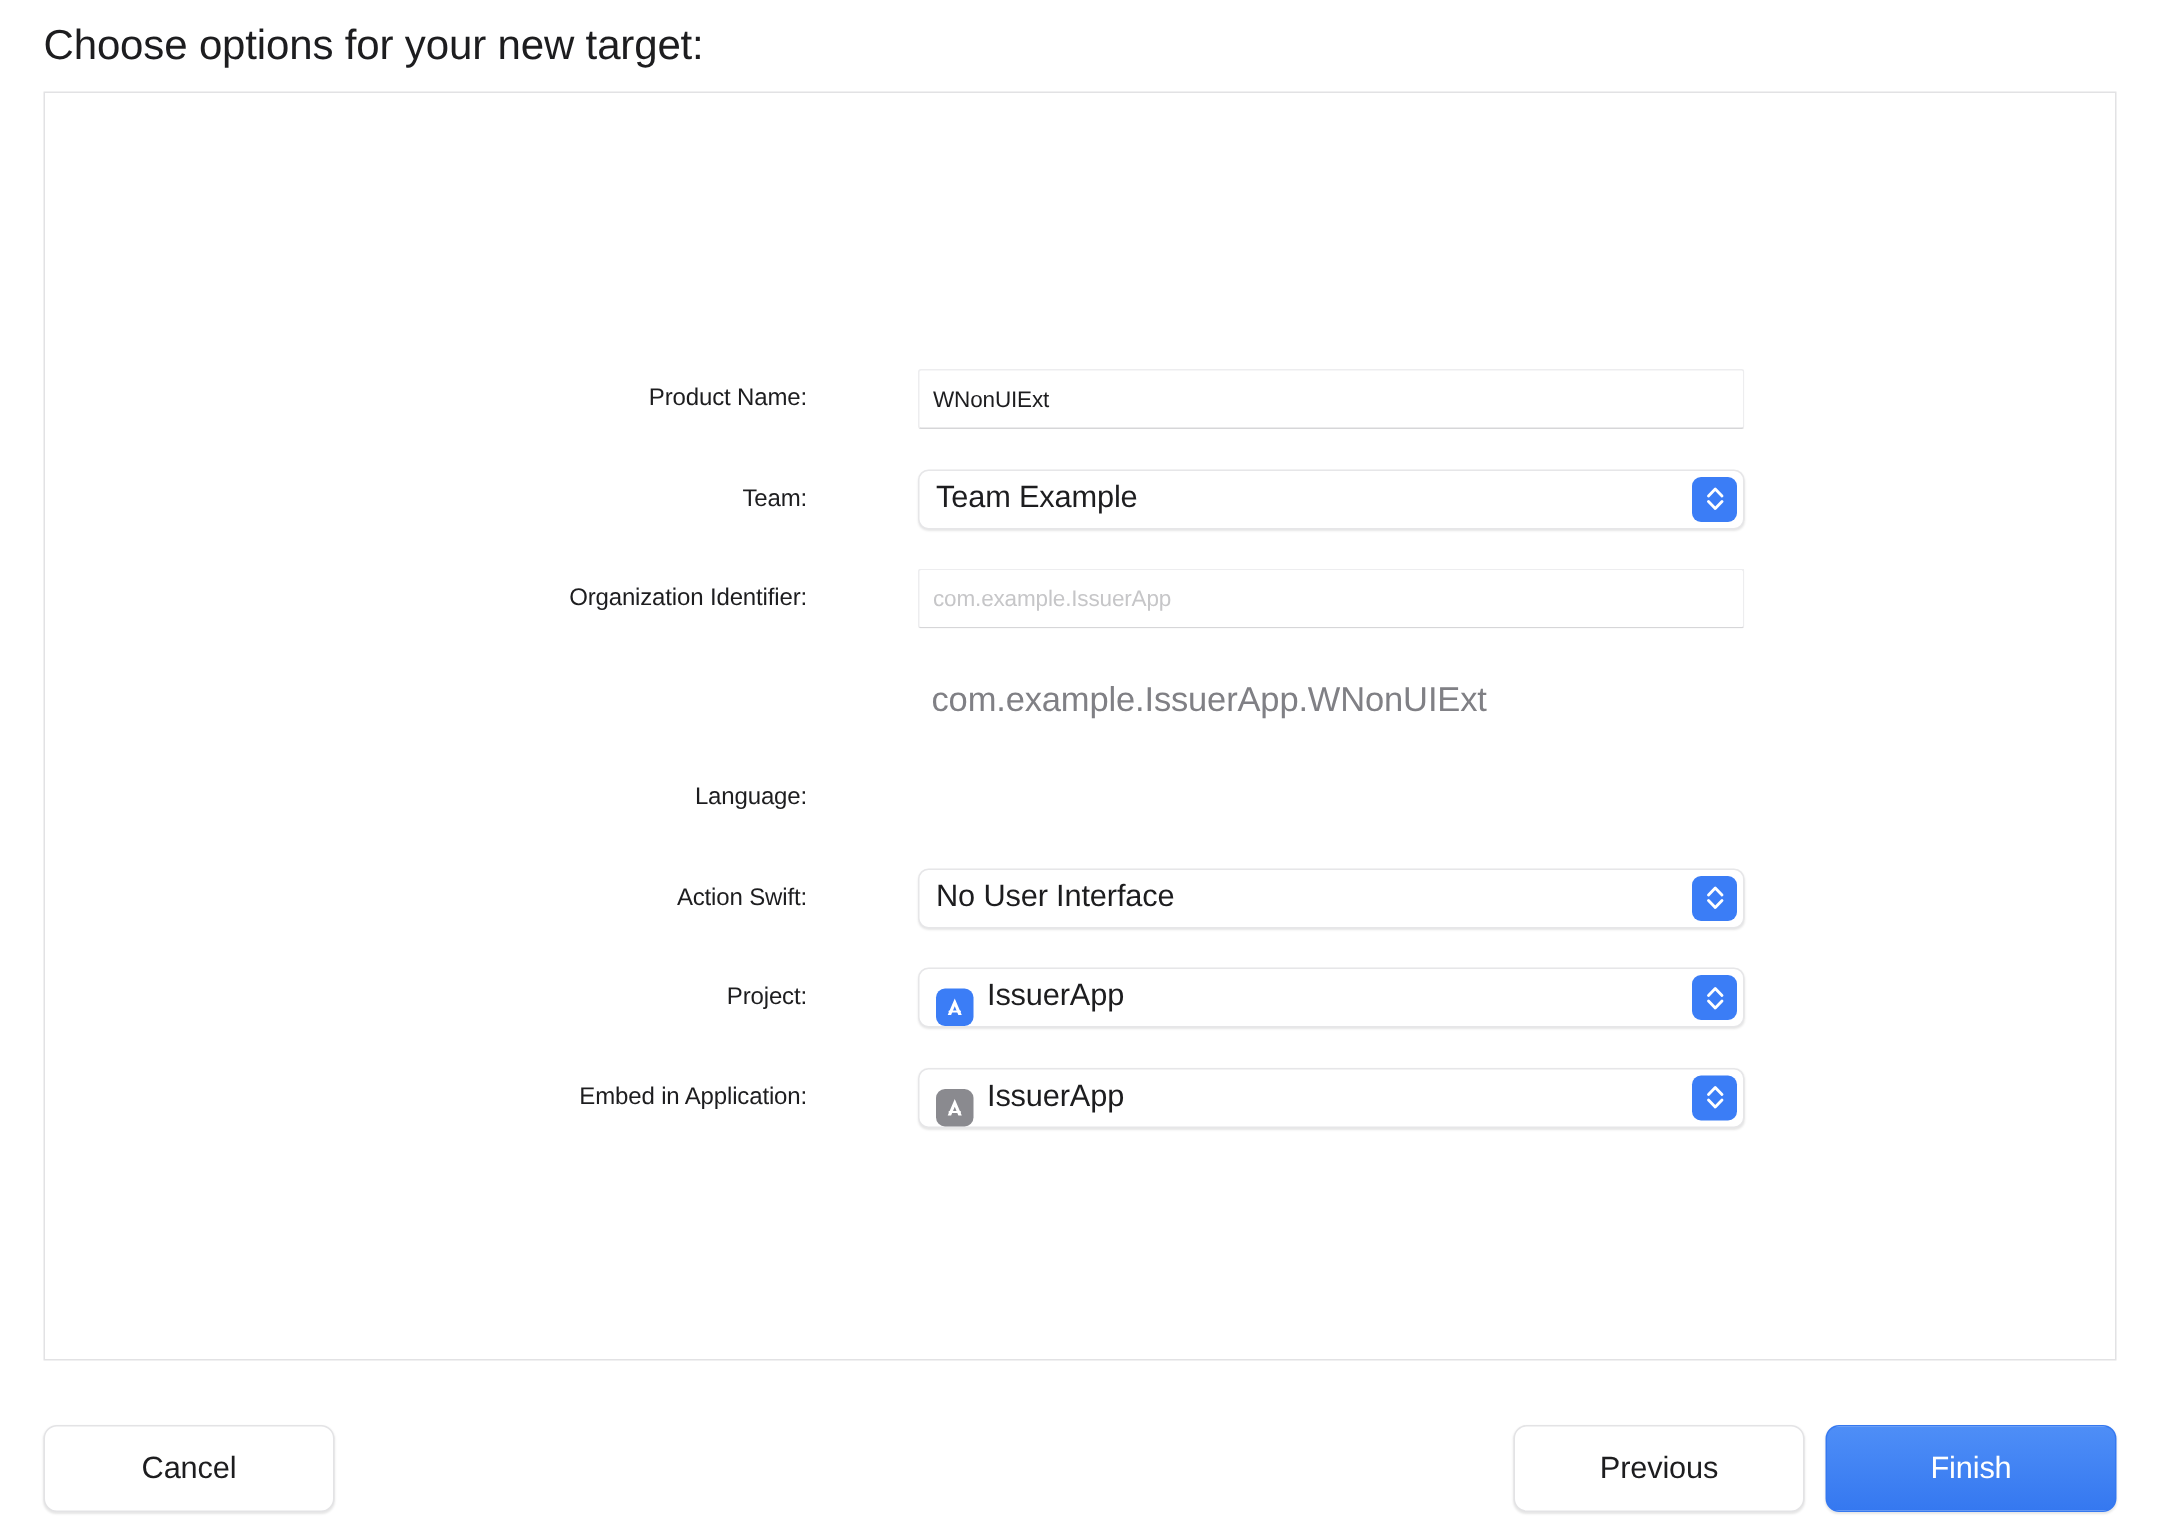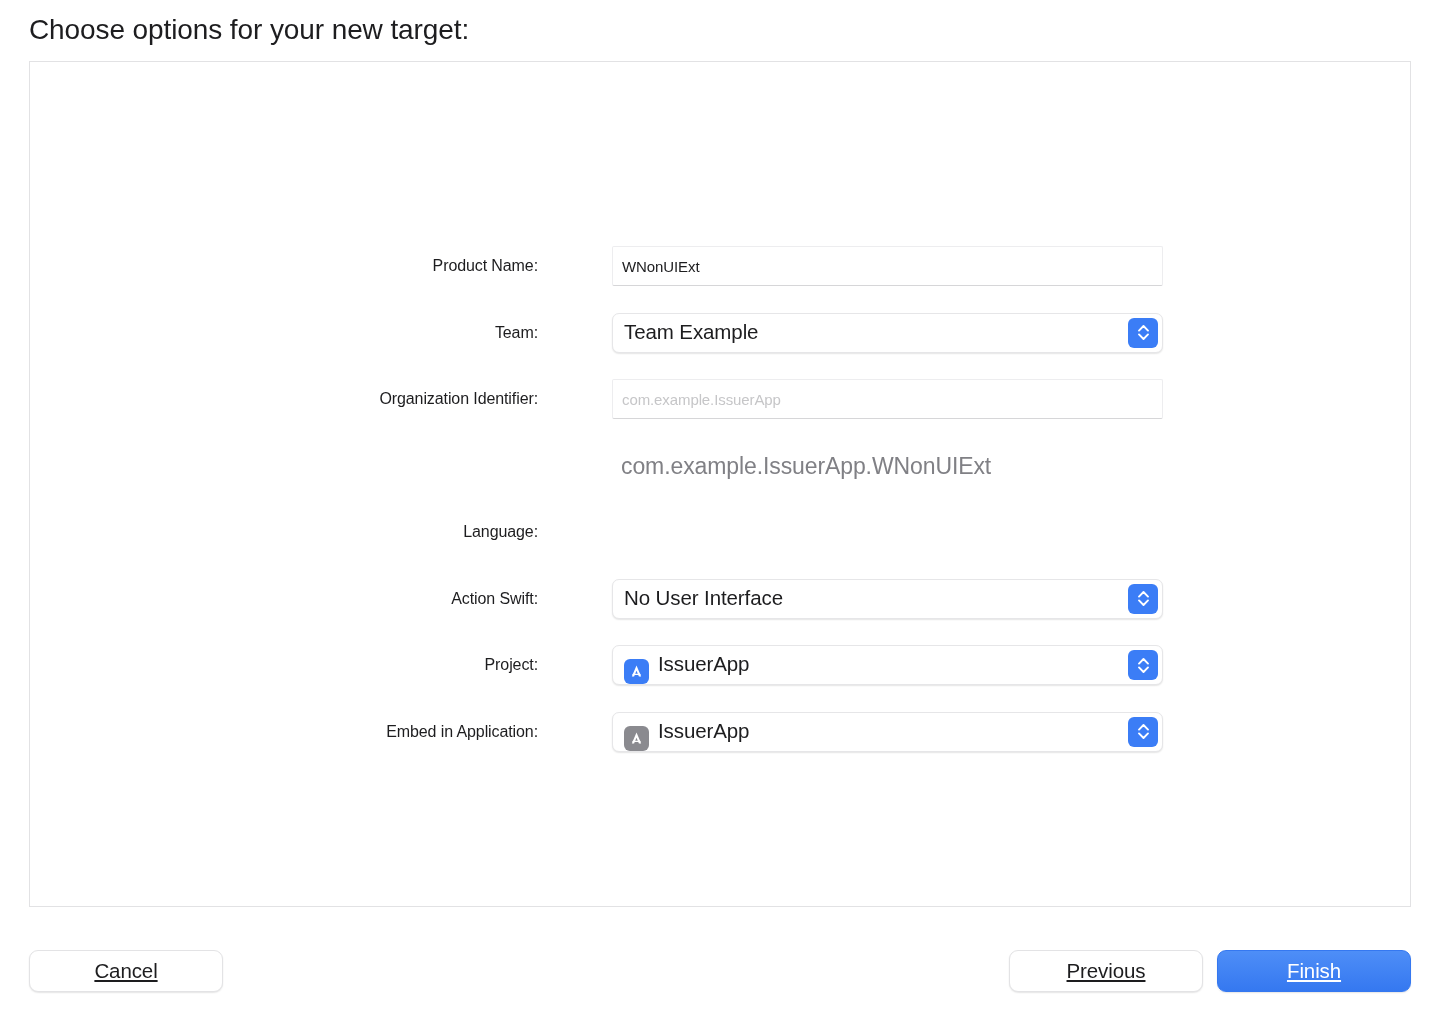--- a/index.html
+++ b/index.html
@@ -157,32 +157,31 @@
     align-items: center;
     justify-content: center;
   }
   .app-icon.blue { background: #3b7df6; }
   .app-icon.gray { background: #8a8a8f; }
   .app-icon svg { display: block; }
 
   
   .btn {
     position: absolute;
-    height: 42px;
+    height: 58px;
     border-radius: 9px;
     font-family: "Liberation Sans", sans-serif;
     font-size: 20.5px;
     letter-spacing: -0.1px;
     box-sizing: border-box;
     cursor: default;
     padding: 0;
     display: flex;
     align-items: center;
     justify-content: center;
-    text-decoration: underline;
   }
   .btn-default {
     background: #ffffff;
     border: 1px solid #e3e3e5;
     color: #1d1d1f;
     box-shadow: 0 1px 1.5px rgba(0, 0, 0, 0.10);
   }
   .btn-primary {
     background: linear-gradient(180deg, #4e8ef7 0%, #3578f0 100%);
     border: 1px solid #3578f0;

